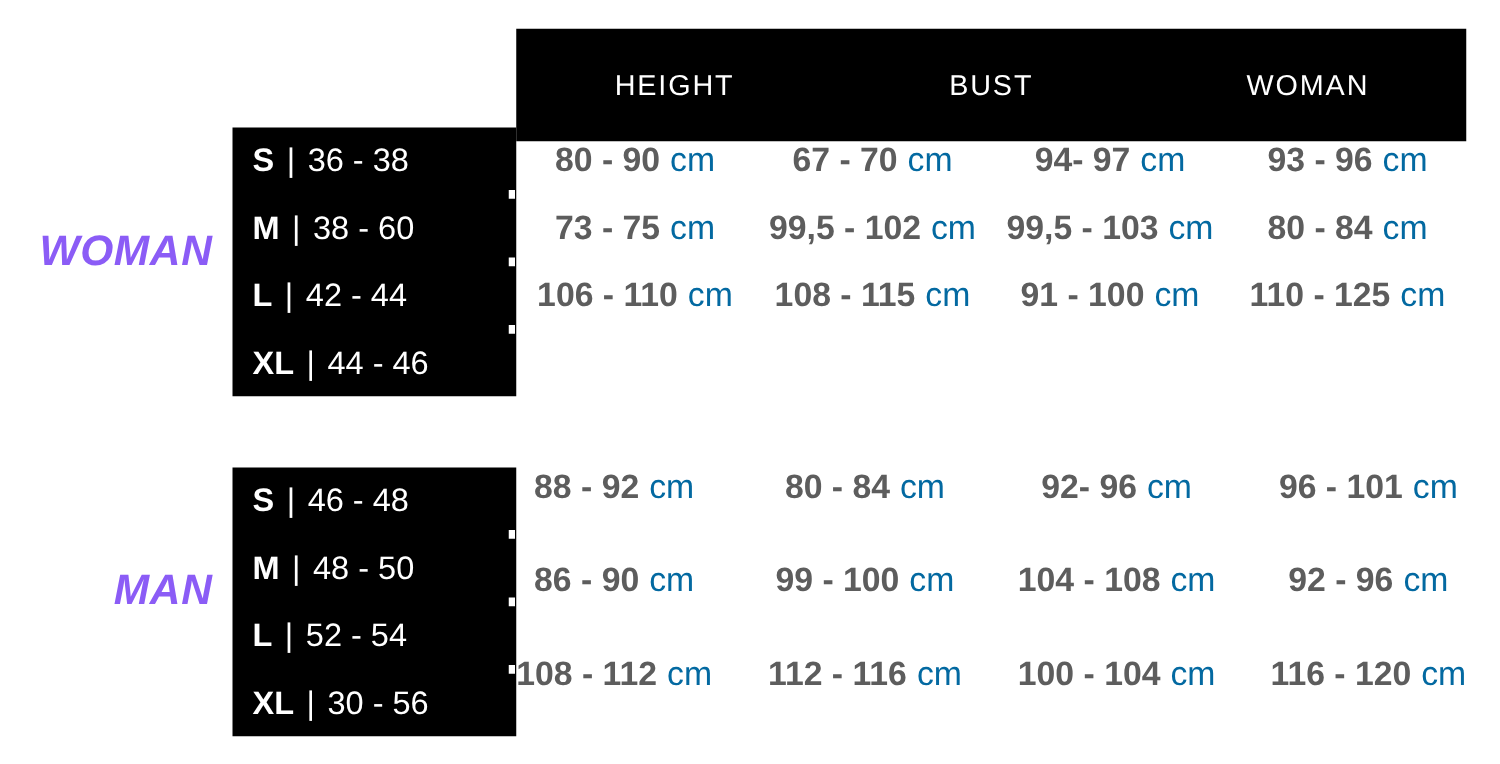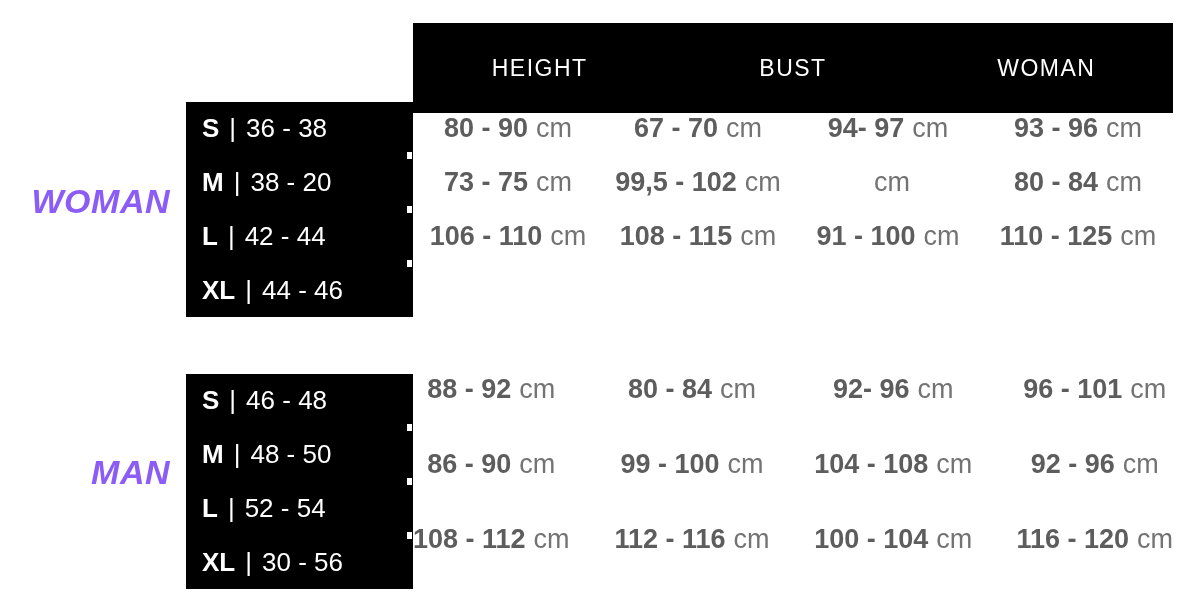--- a/index.html
+++ b/index.html
@@ -34,21 +34,21 @@
   .notch.n2 { top:104px; }
   .notch.n3 { top:158px; }
   
   .data-grid { position:absolute; left:413px; width:760px; height:215px;
     display:grid; grid-template-columns:repeat(4,1fr); grid-template-rows:repeat(4,1fr); }
   .data-grid.woman-grid { top:102px; }
   .data-grid.man-grid   { top:374px;gap:44px; }
   .dcell { display:flex; align-items:center; justify-content:center;
     font-size:27px; white-space:nowrap; }
   .val  { color:#5d5d5d; font-weight:bold; }
-  .unit { color:#737373; font-weight:normal; margin-left:8px; }
+  .unit { color:#0369a1; font-weight:normal; margin-left:8px; }
 </style>
 </head>
 <body>
 
 <div class="stage">
 
   <div class="header-bar">
     <div class="hcell">
       <span>HEIGHT</span>
     </div>
@@ -65,21 +65,21 @@
 
   <div class="size-box woman-box">
     <div class="size-row">
       <span class="sz">S</span>
       <span class="sep">|</span>
       <span class="rg">36 - 38</span>
     </div>
     <div class="size-row">
       <span class="sz">M</span>
       <span class="sep">|</span>
-      <span class="rg">38 - 20</span>
+      <span class="rg">38 - 60</span>
     </div>
     <div class="size-row">
       <span class="sz">L</span>
       <span class="sep">|</span>
       <span class="rg">42 - 44</span>
     </div>
     <div class="size-row">
       <span class="sz">XL</span>
       <span class="sep">|</span>
       <span class="rg">44 - 46</span>
@@ -108,20 +108,21 @@
       </div>
     <div class="dcell">
         <span class="val">73 - 75</span>
         <span class="unit">cm</span>
       </div>
     <div class="dcell">
         <span class="val">99,5 - 102</span>
         <span class="unit">cm</span>
       </div>
     <div class="dcell">
+        <span class="val">99,5 - 103</span>
         <span class="unit">cm</span>
       </div>
     <div class="dcell">
         <span class="val">80 - 84</span>
         <span class="unit">cm</span>
       </div>
     <div class="dcell">
         <span class="val">106 - 110</span>
         <span class="unit">cm</span>
       </div>

